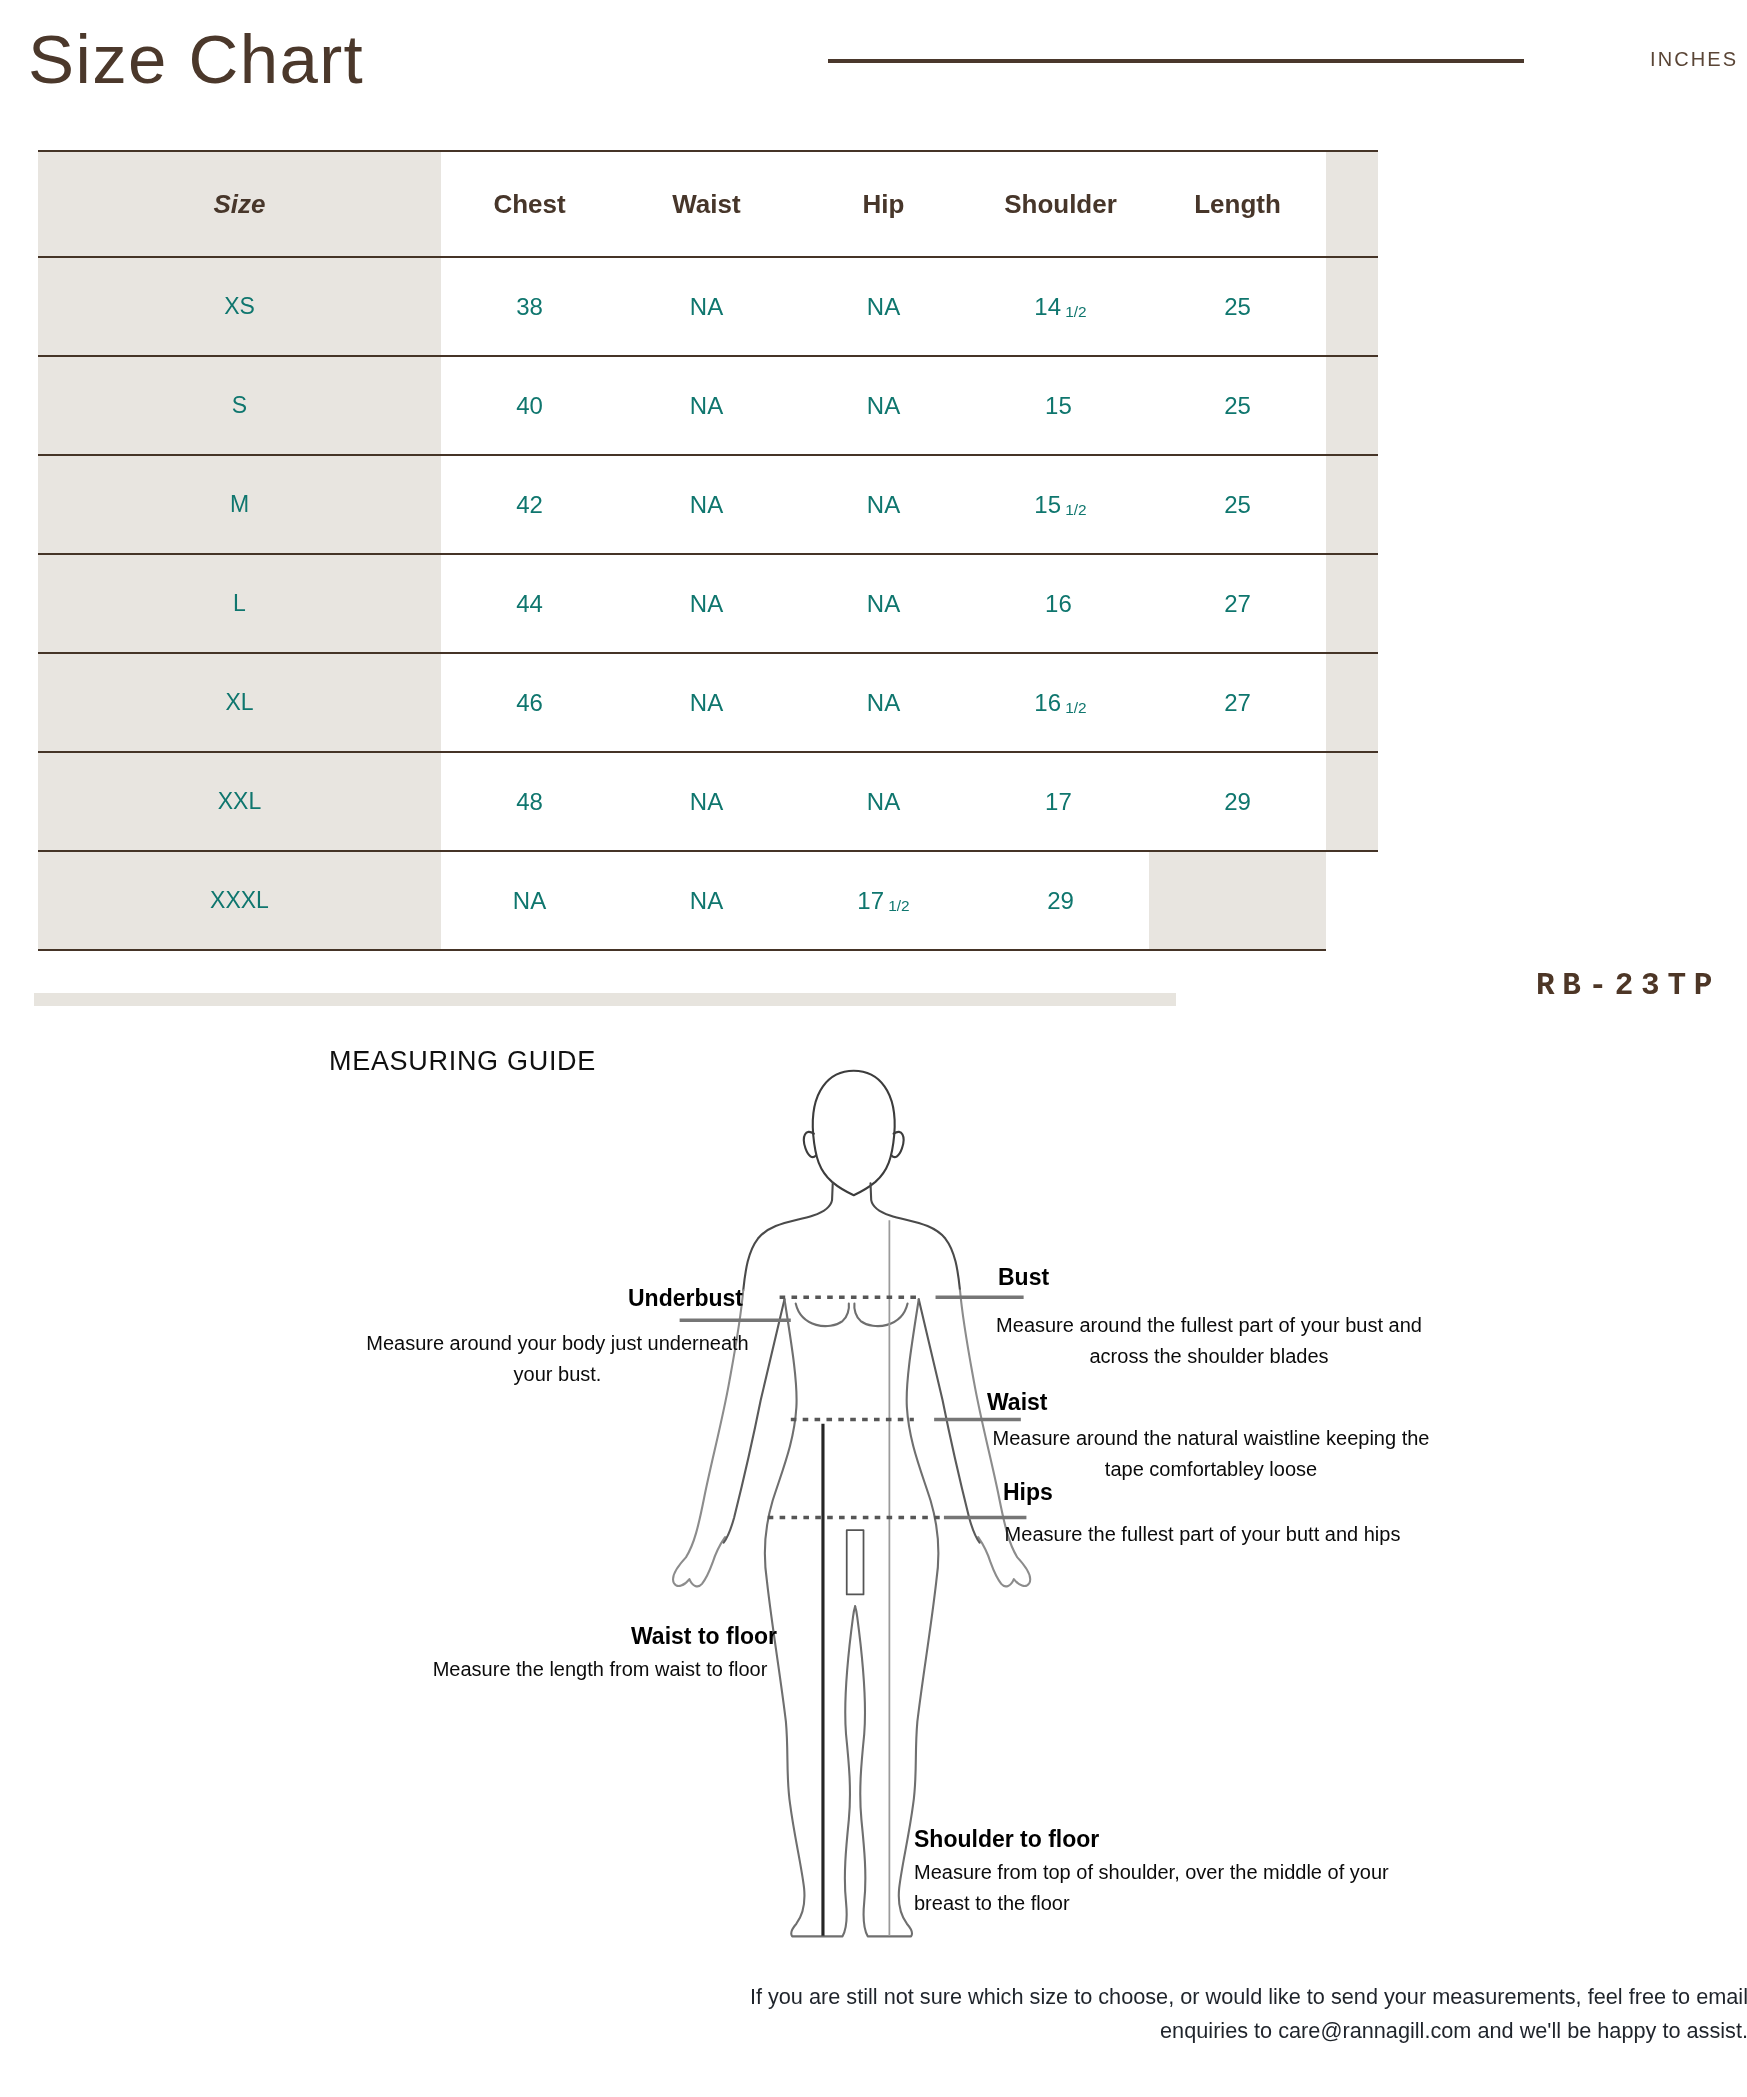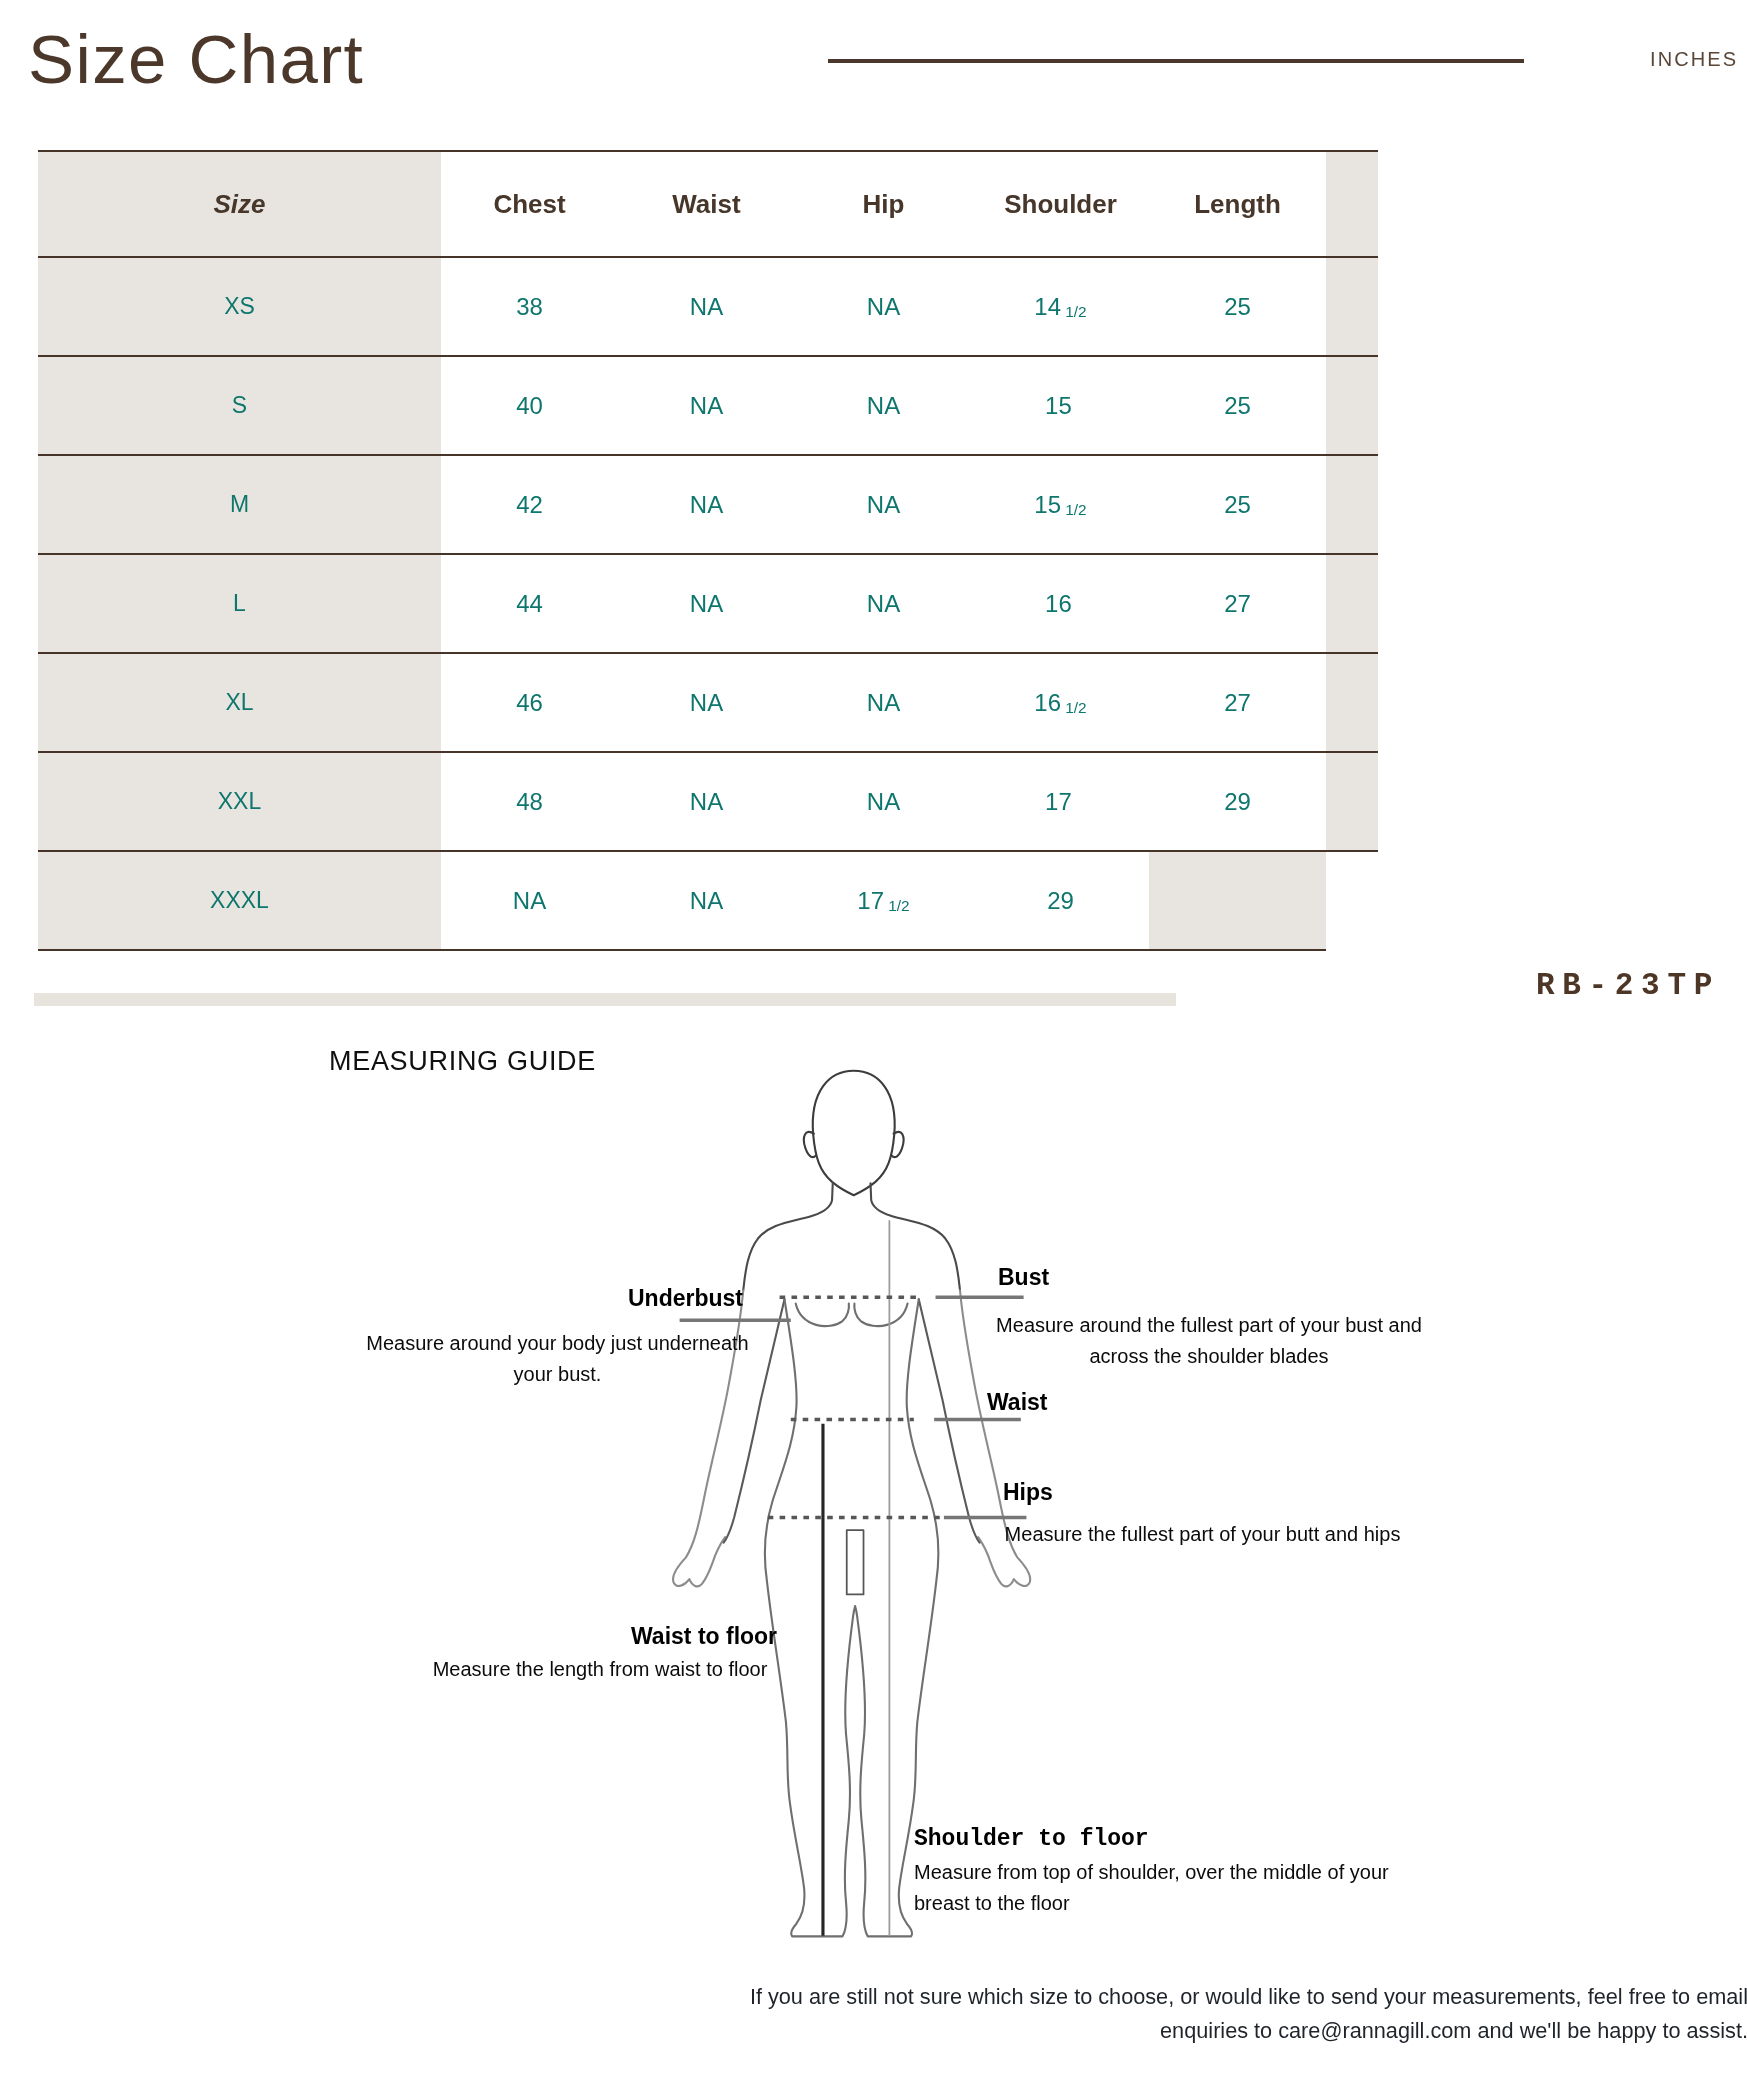--- a/index.html
+++ b/index.html
@@ -202,28 +202,29 @@
     </g>
   </svg>
 
   <div class="ann-label" style="left:628px; top:1285px;">Underbust</div>
   <div class="ann-desc" style="left:348px; top:1328px; width:419px;">Measure around your body just underneath your bust.</div>
 
   <div class="ann-label" style="left:998px; top:1264px;">Bust</div>
   <div class="ann-desc" style="left:982px; top:1310px; width:454px;">Measure around the fullest part of your bust and across the shoulder blades</div>
 
   <div class="ann-label" style="left:987px; top:1389px;">Waist</div>
+  <div class="ann-desc" style="left:977px; top:1423px; width:468px;">Measure around the natural waistline keeping the tape comfortabley loose</div>
 
   <div class="ann-label" style="left:1003px; top:1479px;">Hips</div>
   <div class="ann-desc" style="left:958px; top:1519px; width:489px;">Measure the fullest part of your butt and hips</div>
 
   <div class="ann-label" style="left:631px; top:1623px;">Waist to floor</div>
   <div class="ann-desc" style="left:411px; top:1654px; width:378px;">Measure the length from waist to floor</div>
 
-  <div class="ann-label" style="left:914px; top:1826px;font-family:Liberation Mono, monospace;">Shoulder to floor</div>
+  <div class="ann-label" style="left:914px; top:1826px;">Shoulder to floor</div>
   <div class="ann-desc left-align" style="left:914px; top:1857px; width:482px;">Measure from top of shoulder, over the middle of your breast to the floor</div>
 
   <div class="footer">
     <div>If you are still not sure which size to choose, or would like to send your measurements, feel free to email</div>
     <div>enquiries to care@rannagill.com and we'll be happy to assist.</div>
   </div>
 
 </div>
 
 

